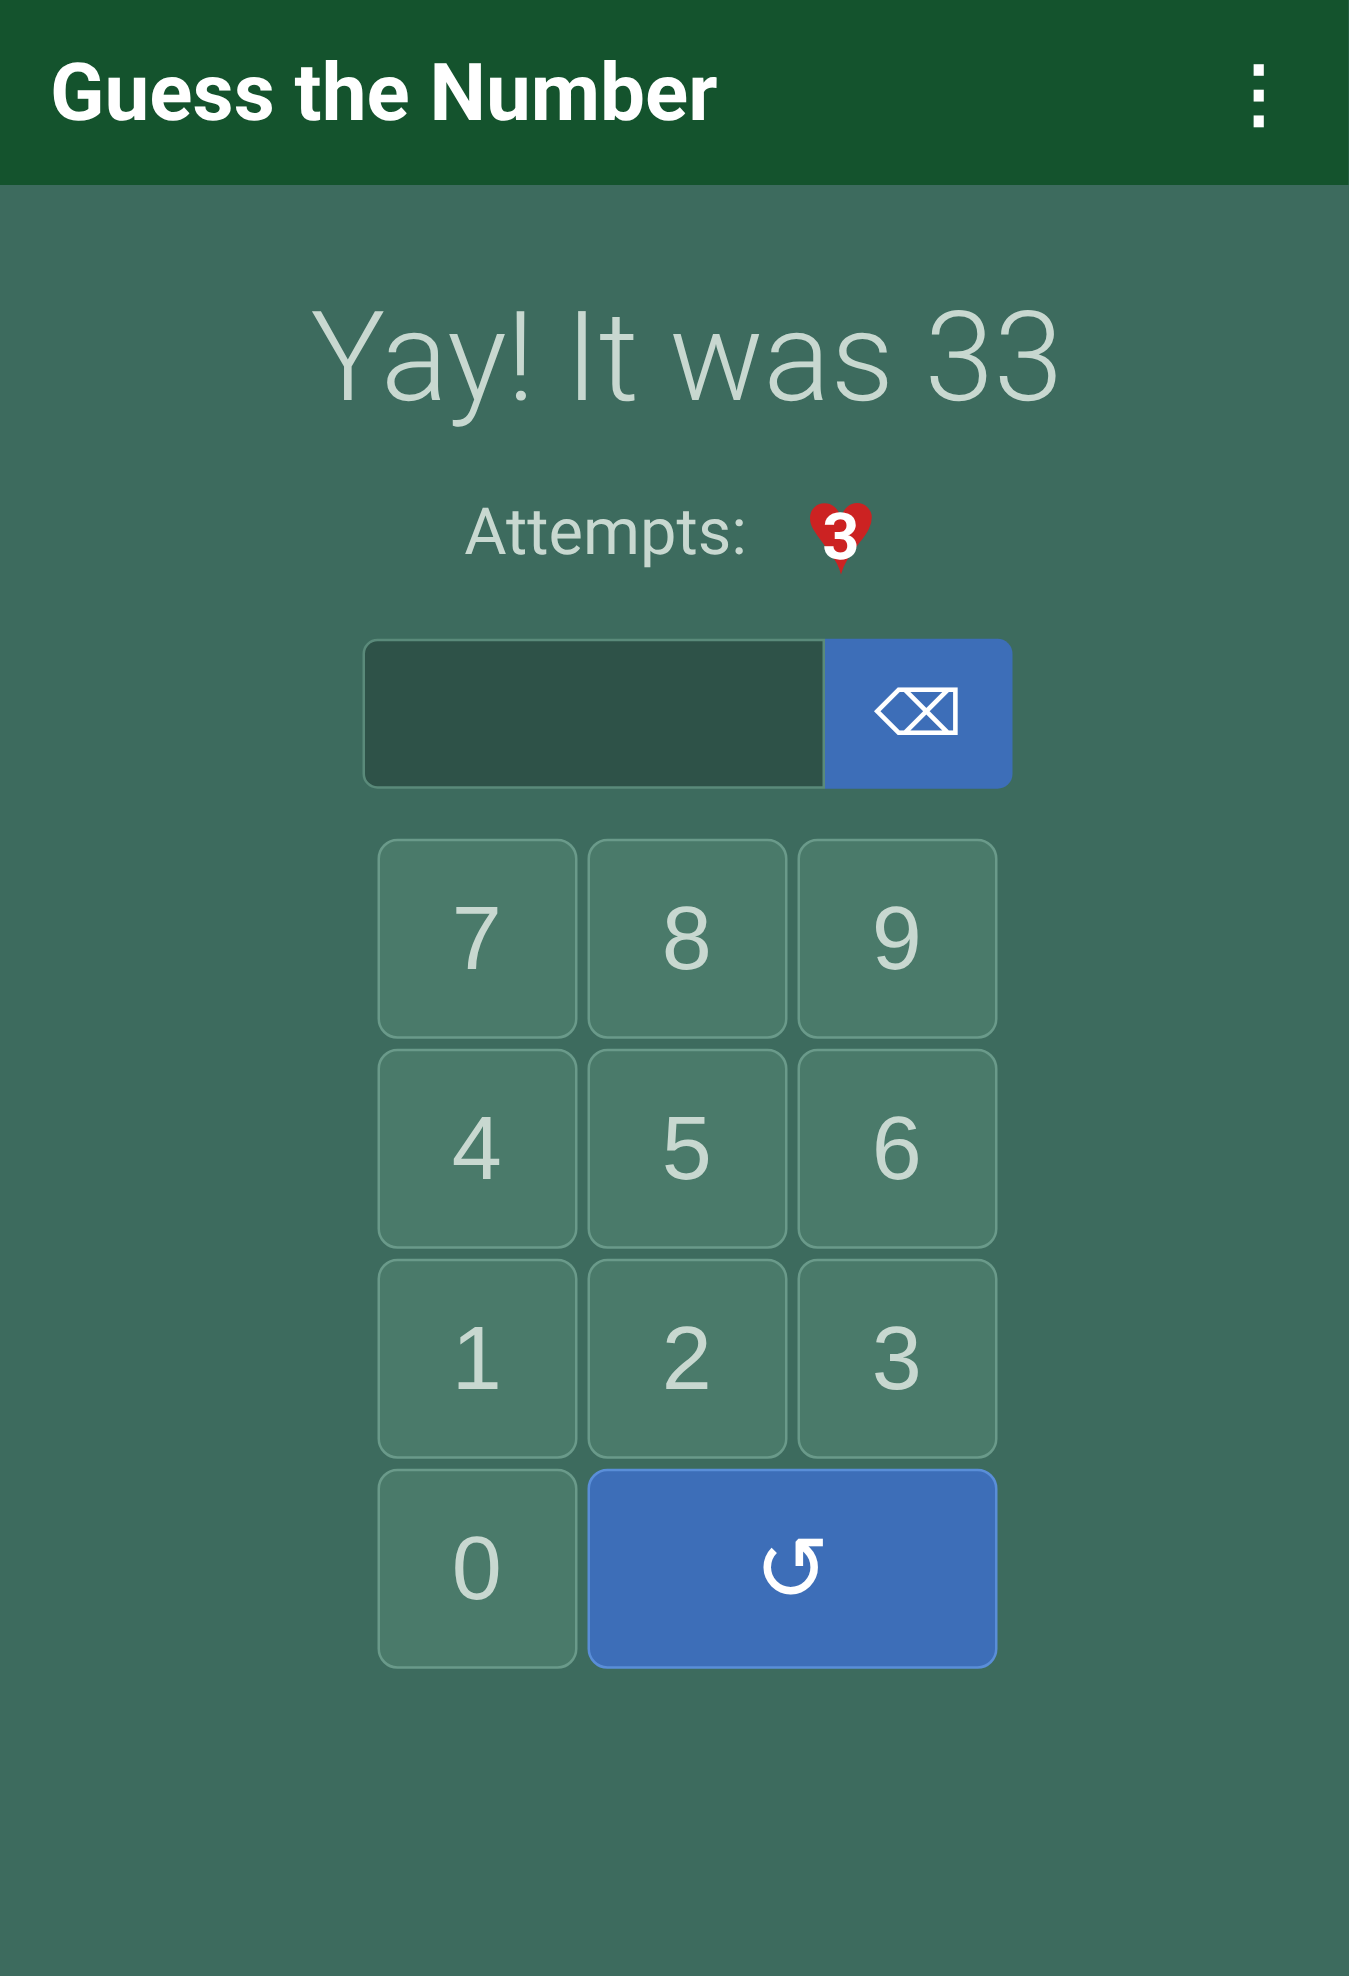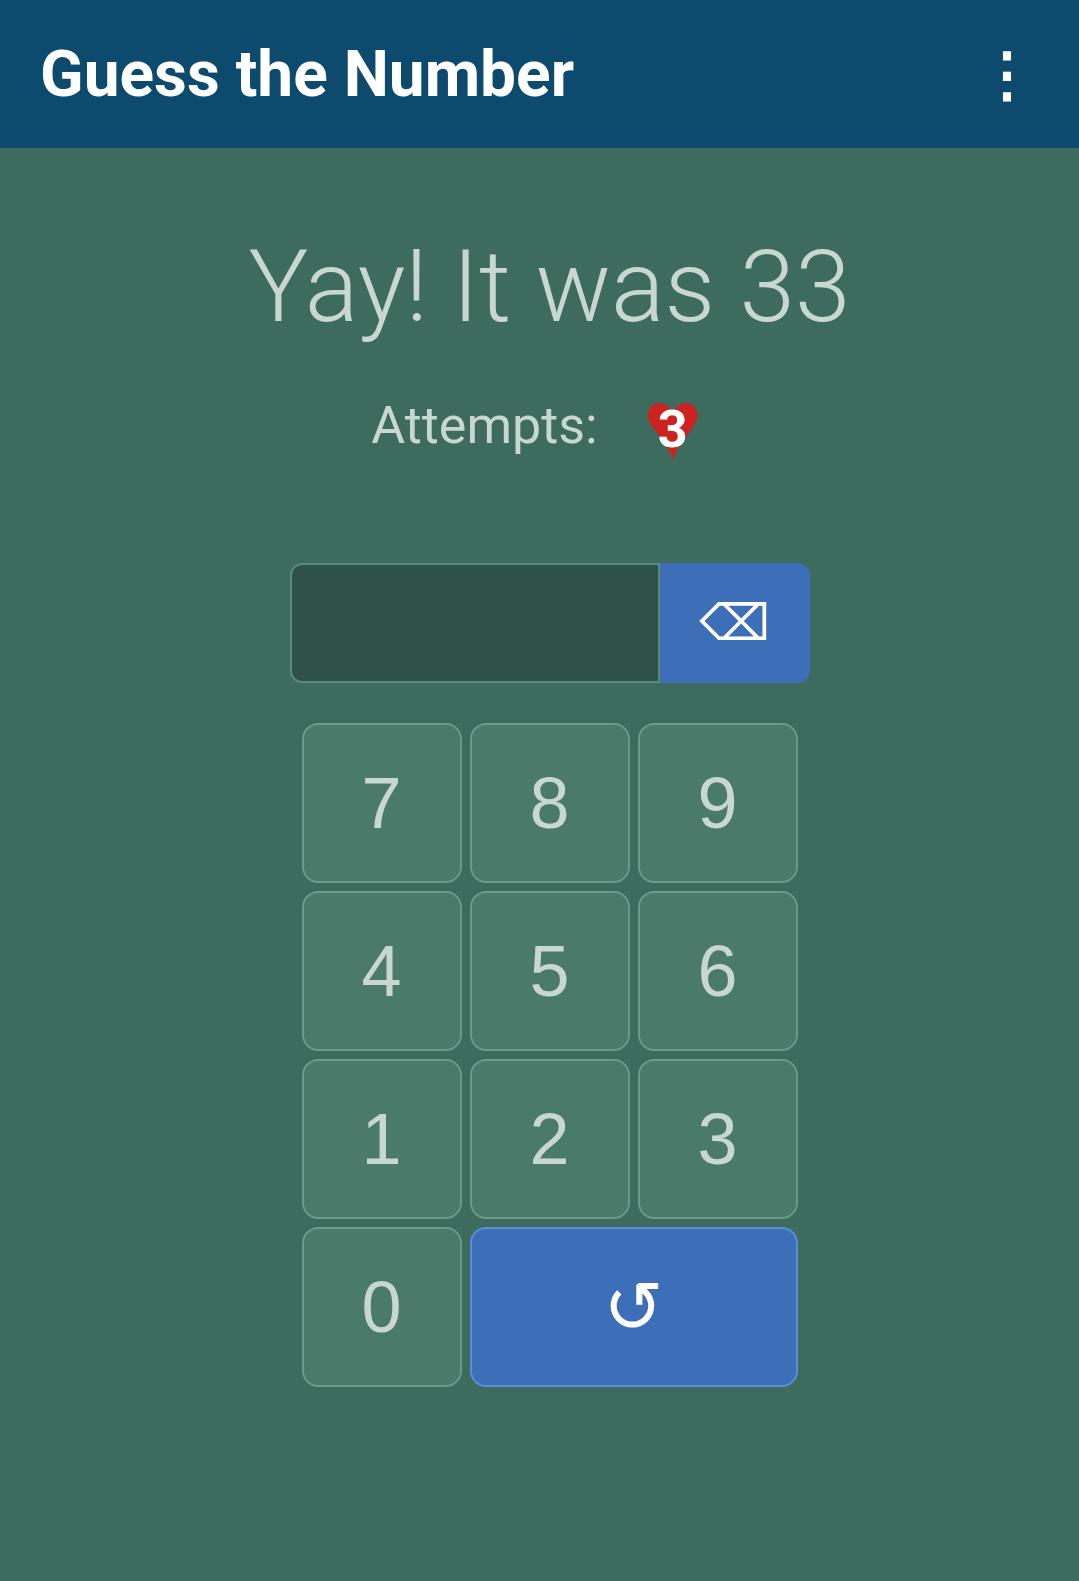--- a/index.html
+++ b/index.html
@@ -13,21 +13,21 @@
       height: 1581px;
       background-color: #3d6b5e;
       font-family: 'Roboto', Arial, sans-serif;
       overflow: hidden;
     }
 
     
     .top-bar {
       width: 100%;
       height: 148px;
-      background-color: #0c4a6e;
+      background-color: #14532d;
       display: flex;
       align-items: center;
       justify-content: space-between;
       padding: 0 40px;
     }
 
     .top-bar-title {
       color: #ffffff;
       font-size: 64px;
       font-weight: bold;
@@ -54,21 +54,21 @@
       color: #c8d8d0;
       font-size: 100px;
       font-weight: 300;
       margin-bottom: 30px;
       text-align: center;
     }
 
     .attempts-row {
       display: flex;
       align-items: center;
-      margin-bottom: 88px;
+      margin-bottom: 36px;
       gap: 20px;
     }
 
     .attempts-label {
       color: #c8d8d0;
       font-size: 52px;
       font-weight: 400;
     }
 
     .heart-badge {

